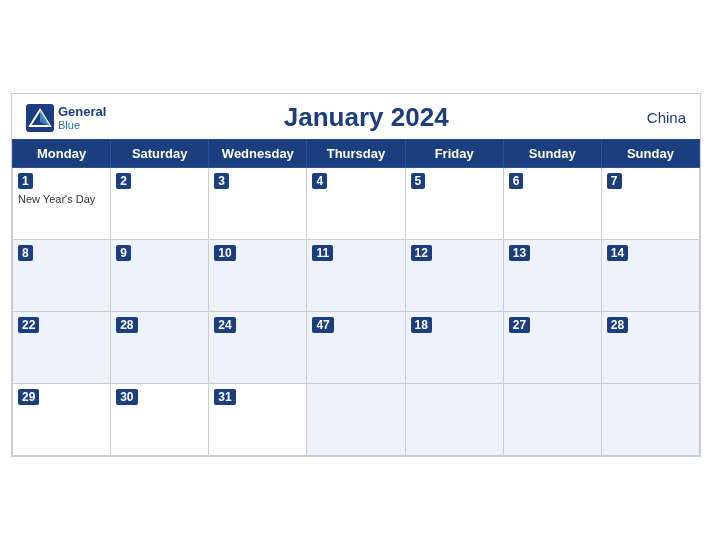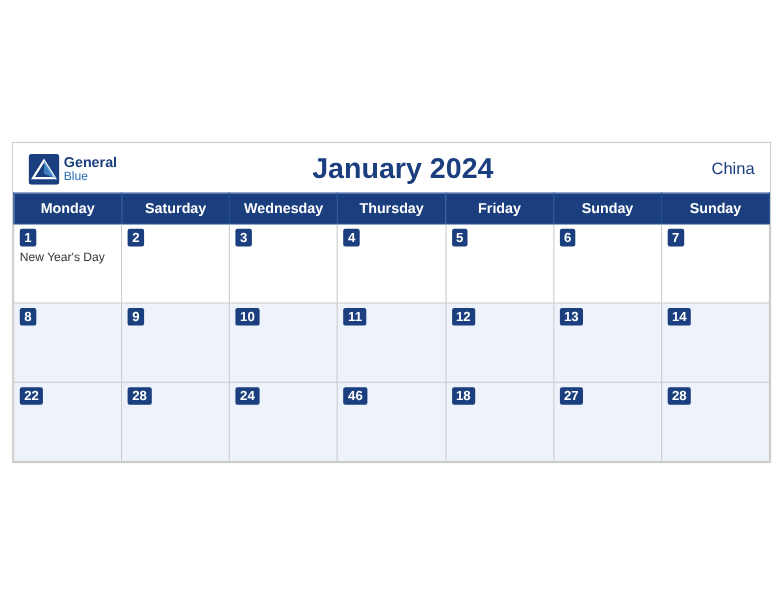--- a/index.html
+++ b/index.html
@@ -145,20 +145,29 @@
           <td><span class="day-number">10</span></td>
           <td><span class="day-number">11</span></td>
           <td><span class="day-number">12</span></td>
           <td><span class="day-number">13</span></td>
           <td><span class="day-number">14</span></td>
         </tr>
         <tr class="row-even">
           <td><span class="day-number">22</span></td>
           <td><span class="day-number">28</span></td>
           <td><span class="day-number">24</span></td>
-          <td><span class="day-number">46</span></td>
+          <td><span class="day-number">47</span></td>
           <td><span class="day-number">18</span></td>
           <td><span class="day-number">27</span></td>
           <td><span class="day-number">28</span></td>
+        </tr>
+        <tr>
+          <td><span class="day-number">29</span></td>
+          <td><span class="day-number">30</span></td>
+          <td><span class="day-number">31</span></td>
+          <td class="empty-cell" style="background: rgb(238, 242, 251);"></td>
+          <td class="empty-cell" style="background: rgb(238, 242, 251);"></td>
+          <td class="empty-cell" style="background: rgb(238, 242, 251);"></td>
+          <td class="empty-cell" style="background: rgb(238, 242, 251);"></td>
         </tr>
       </tbody>
   </table>
 </div>
 
 </body></html>

